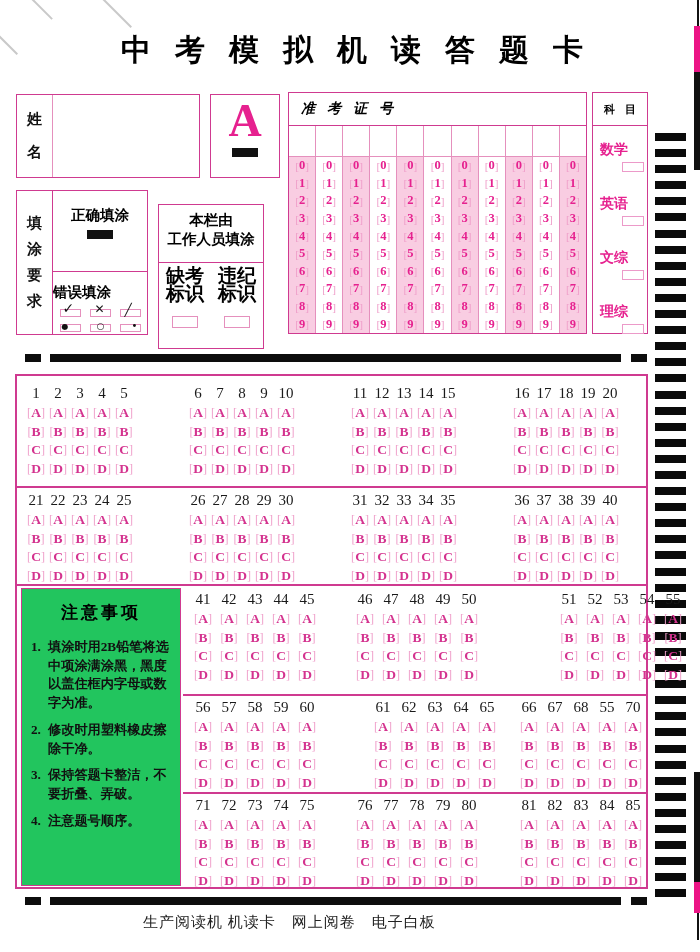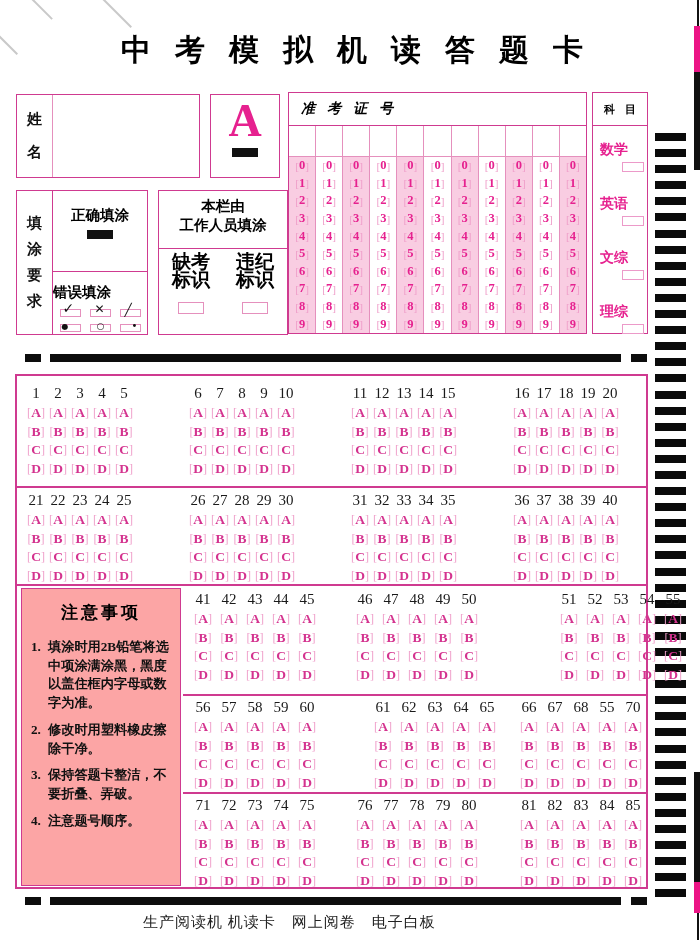--- a/index.html
+++ b/index.html
@@ -83,21 +83,21 @@
   .divline{position:absolute;background:#cf3a90;height:1.5px;}
 
   .arow{position:absolute;left:0;width:700px;}
   .agroup{position:absolute;top:0;display:flex;}
   .acol{text-align:center;}
   .qnum{font-size:15px;line-height:19px;color:#1a1a1a;}
   .opt{height:18.5px;line-height:18.5px;}
   .bub{font-size:13.5px;font-weight:bold;color:#d4338f;white-space:nowrap;}
 
   
-  .notes-box{position:absolute;left:21px;top:588px;width:160px;height:298px;background:#fca5a5;
+  .notes-box{position:absolute;left:21px;top:588px;width:160px;height:298px;background:#22c55e;
              border:1.5px solid #cf3a90;box-sizing:border-box;}
   .notes-title{text-align:center;font-size:17px;font-weight:bold;letter-spacing:3px;margin-top:12px;color:#000;}
   .notes-list{padding:6px 7px 0 9px;}
   .note-item{display:flex;margin-top:8px;font-size:13.2px;line-height:1.42;font-weight:600;color:#111;}
   .note-num{width:17px;flex:none;}
   .note-text{flex:1;}
 
   
   .footer{position:absolute;left:143px;top:913px;font-size:15px;color:#222;letter-spacing:1px;}
 
@@ -357,21 +357,21 @@
             </div>
             <div class="symrect">
               <i class="g-small-dot">•</i>
             </div>
           </div>
         </div>
     </div>
   </div>
 </div>
 
-<div class="pbox" style="left:158px;top:190px;width:130px;height:145px;">
+<div class="pbox" style="left:158px;top:204px;width:106px;height:145px;">
   <div class="staff-title staff-t1">本栏由</div>
   <div class="staff-title">工作人员填涂</div>
   <div class="staff-hr"></div>
   <div class="staff-marks">
       <div class="staffmark">
         <div class="staffline">缺考</div>
         <div class="staffline">标识</div>
         <div class="staffbox"></div>
       </div>
       <div class="staffmark">

